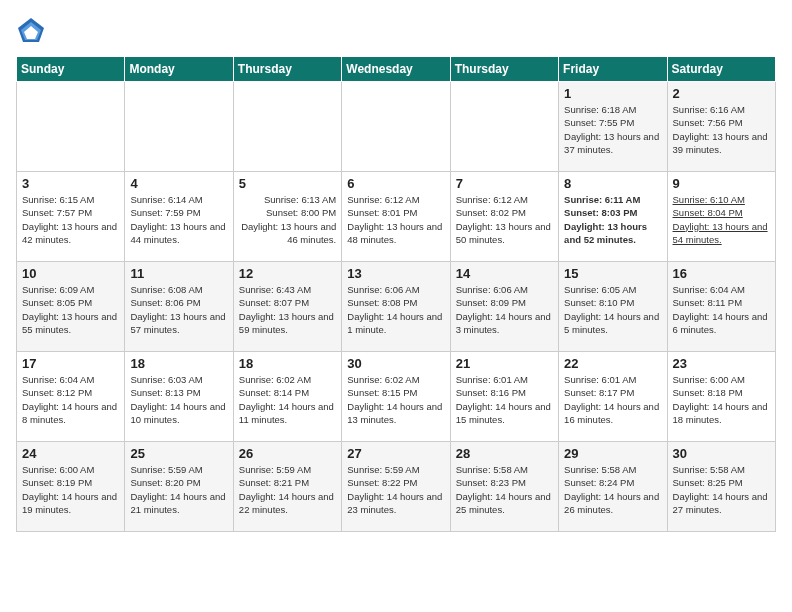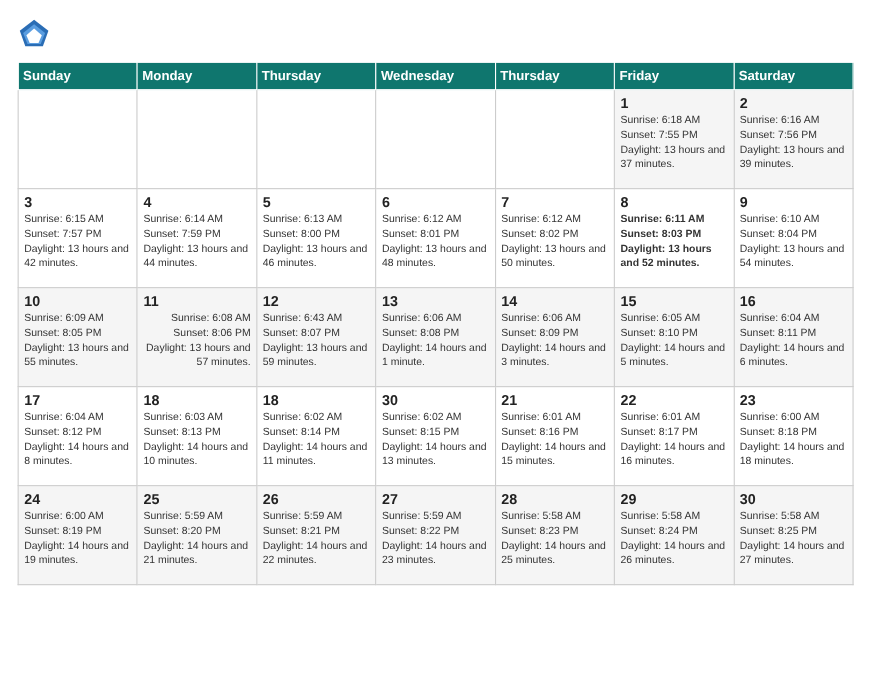--- a/index.html
+++ b/index.html
@@ -155,21 +155,21 @@
 Daylight: 13 hours and 42 minutes.</div>
         </td>
         <td>
           <span class="day-number">4</span>
           <div class="day-info" style="white-space: pre-line;">Sunrise: 6:14 AM
 Sunset: 7:59 PM
 Daylight: 13 hours and 44 minutes.</div>
         </td>
         <td>
           <span class="day-number">5</span>
-          <div class="day-info" style="white-space: pre-line;">Sunrise: 6:13 AM
+          <div class="day-info" style="white-space: pre-line; text-align: right;">Sunrise: 6:13 AM
 Sunset: 8:00 PM
 Daylight: 13 hours and 46 minutes.</div>
         </td>
         <td>
           <span class="day-number">6</span>
           <div class="day-info" style="white-space: pre-line;">Sunrise: 6:12 AM
 Sunset: 8:01 PM
 Daylight: 13 hours and 48 minutes.</div>
         </td>
         <td>
@@ -179,35 +179,35 @@
 Daylight: 13 hours and 50 minutes.</div>
         </td>
         <td>
           <span class="day-number">8</span>
           <div class="day-info" style="white-space: pre-line; font-weight: bold;">Sunrise: 6:11 AM
 Sunset: 8:03 PM
 Daylight: 13 hours and 52 minutes.</div>
         </td>
         <td>
           <span class="day-number">9</span>
-          <div class="day-info" style="white-space: pre-line;">Sunrise: 6:10 AM
+          <div class="day-info" style="white-space: pre-line; text-decoration: underline;">Sunrise: 6:10 AM
 Sunset: 8:04 PM
 Daylight: 13 hours and 54 minutes.</div>
         </td>
       </tr>
       <tr>
         <td>
           <span class="day-number">10</span>
           <div class="day-info" style="white-space: pre-line;">Sunrise: 6:09 AM
 Sunset: 8:05 PM
 Daylight: 13 hours and 55 minutes.</div>
         </td>
         <td>
           <span class="day-number">11</span>
-          <div class="day-info" style="white-space: pre-line; text-align: right;">Sunrise: 6:08 AM
+          <div class="day-info" style="white-space: pre-line;">Sunrise: 6:08 AM
 Sunset: 8:06 PM
 Daylight: 13 hours and 57 minutes.</div>
         </td>
         <td>
           <span class="day-number">12</span>
           <div class="day-info" style="white-space: pre-line;">Sunrise: 6:43 AM
 Sunset: 8:07 PM
 Daylight: 13 hours and 59 minutes.</div>
         </td>
         <td>

